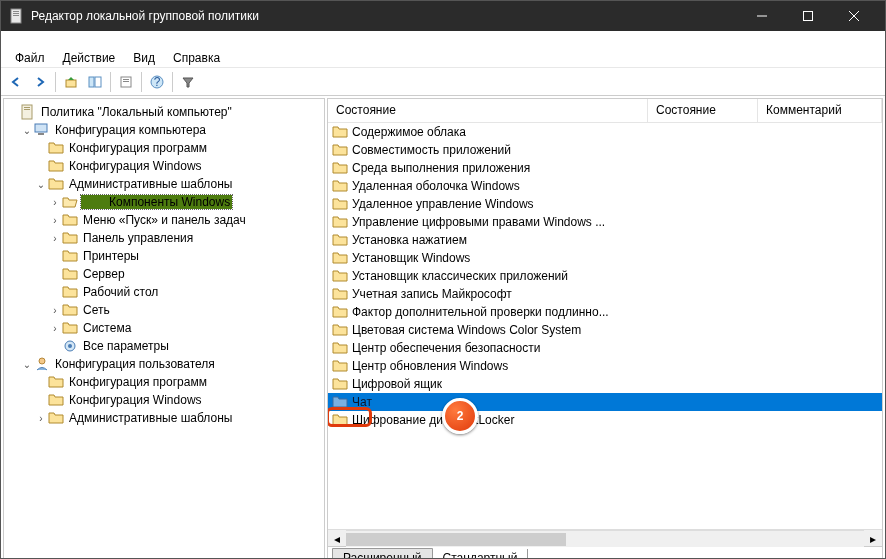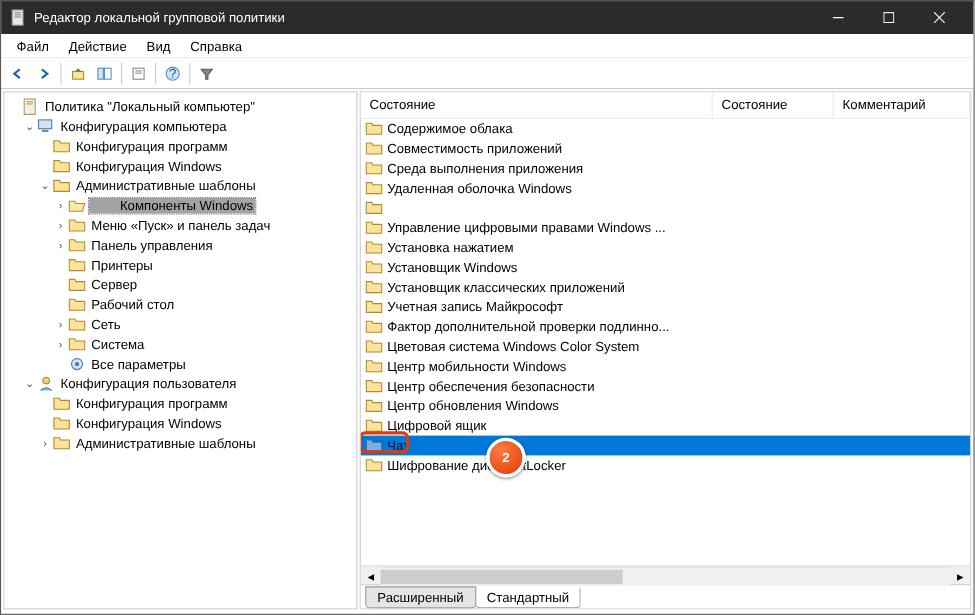--- a/index.html
+++ b/index.html
@@ -1,29 +1,29 @@
 <!DOCTYPE html>
 <html><head>
 <meta charset="utf-8">
 <style>
 * { box-sizing: border-box; margin: 0; padding: 0; font-family: "Segoe UI", Tahoma, sans-serif; font-size: 12px; }
 body { background: #fff; width: 886px; height: 559px; overflow: hidden; border: 1px solid #555; }
 .titlebar { background: #2b2b2b; color: #fff; height: 30px; display: flex; align-items: center; padding: 0 8px; }
 .titlebar .app-icon { width: 16px; height: 16px; margin-right: 6px; }
 .titlebar .title { flex: 1; font-size: 12px; }
 .titlebar .winbtn { width: 46px; height: 30px; display: flex; align-items: center; justify-content: center; color: #fff; }
-.menubar { height: 22px; display: flex; align-items: center; padding: 0 6px; gap: 2px; background: #fff; border-bottom: 1px solid #e8e8e8; }
+.menubar { height: 37px; display: flex; align-items: flex-end; padding: 0 6px; gap: 2px; background: #fff; border-bottom: 1px solid #e8e8e8; }
 .menubar span { padding: 2px 8px; cursor: default; }
 .toolbar { height: 28px; display: flex; align-items: center; padding: 2px 4px; gap: 2px; border-bottom: 1px solid #ccc; background: #fff; }
 .toolbar .tbtn { width: 22px; height: 22px; border: 1px solid transparent; display: flex; align-items: center; justify-content: center; }
 .toolbar .sep { width: 1px; height: 20px; background: #ccc; margin: 0 2px; }
 .content { display: flex; height: calc(559px - 30px - 22px - 28px - 4px); }
 .tree { width: 322px; border: 1px solid #ccc; margin: 2px 1px 2px 2px; overflow: auto; background: #fff; padding: 4px 2px; }
 .tree-row { display: flex; align-items: center; height: 18px; padding-right: 4px; white-space: nowrap; cursor: default; }
-.tree-row.selected .label { background: #a3a3a3; outline: 1px dotted #666; padding-left: 28px; }
+.tree-row.selected .label { background: #4d7c0f; outline: 1px dotted #666; padding-left: 28px; }
 .tree-row .exp { width: 14px; text-align: center; color: #555; font-size: 10px; }
 .tree-row .icon { width: 16px; height: 16px; margin-right: 3px; flex-shrink: 0; }
 .tree-row .label { padding: 0 2px; }
 .right { flex: 1; margin: 2px 2px 2px 1px; display: flex; flex-direction: column; border: 1px solid #ccc; }
 .listhdr { display: flex; height: 24px; border-bottom: 1px solid #e5e5e5; justify-content: space-between; }
 .listhdr div { padding: 4px 8px; border-right: 1px solid #e5e5e5; background: #fff; }
 .list { flex: 1; overflow-y: auto; overflow-x: auto; position: relative; }
 .list-row { display: flex; align-items: center; height: 18px; padding-left: 4px; cursor: default; position: relative; }
 .list-row.selected { background: #0078d7; color: #0f172a; }
 .list-row .icon { width: 16px; height: 16px; margin-right: 4px; flex-shrink: 0; }
@@ -277,20 +277,21 @@
         <div class="list-row">
           <svg class="icon" viewBox="0 0 16 16">
             <path d="M1 3 L6 3 L7 5 L15 5 L15 13 L1 13 Z" fill="#fce39b" stroke="#b08a2e"></path>
           </svg>
           <span>Удаленная оболочка Windows</span>
         </div>
         <div class="list-row">
           <svg class="icon" viewBox="0 0 16 16">
             <path d="M1 3 L6 3 L7 5 L15 5 L15 13 L1 13 Z" fill="#fce39b" stroke="#b08a2e"></path>
           </svg>
+          <span>Удаленное управление Windows</span>
         </div>
         <div class="list-row">
           <svg class="icon" viewBox="0 0 16 16">
             <path d="M1 3 L6 3 L7 5 L15 5 L15 13 L1 13 Z" fill="#fce39b" stroke="#b08a2e"></path>
           </svg>
           <span>Управление цифровыми правами Windows ...</span>
         </div>
         <div class="list-row">
           <svg class="icon" viewBox="0 0 16 16">
             <path d="M1 3 L6 3 L7 5 L15 5 L15 13 L1 13 Z" fill="#fce39b" stroke="#b08a2e"></path>
@@ -319,26 +320,20 @@
           <svg class="icon" viewBox="0 0 16 16">
             <path d="M1 3 L6 3 L7 5 L15 5 L15 13 L1 13 Z" fill="#fce39b" stroke="#b08a2e"></path>
           </svg>
           <span>Фактор дополнительной проверки подлинно...</span>
         </div>
         <div class="list-row">
           <svg class="icon" viewBox="0 0 16 16">
             <path d="M1 3 L6 3 L7 5 L15 5 L15 13 L1 13 Z" fill="#fce39b" stroke="#b08a2e"></path>
           </svg>
           <span>Цветовая система Windows Color System</span>
-        </div>
-        <div class="list-row">
-          <svg class="icon" viewBox="0 0 16 16">
-            <path d="M1 3 L6 3 L7 5 L15 5 L15 13 L1 13 Z" fill="#fce39b" stroke="#b08a2e"></path>
-          </svg>
-          <span>Центр мобильности Windows</span>
         </div>
         <div class="list-row">
           <svg class="icon" viewBox="0 0 16 16">
             <path d="M1 3 L6 3 L7 5 L15 5 L15 13 L1 13 Z" fill="#fce39b" stroke="#b08a2e"></path>
           </svg>
           <span>Центр обеспечения безопасности</span>
         </div>
         <div class="list-row">
           <svg class="icon" viewBox="0 0 16 16">
             <path d="M1 3 L6 3 L7 5 L15 5 L15 13 L1 13 Z" fill="#fce39b" stroke="#b08a2e"></path>

